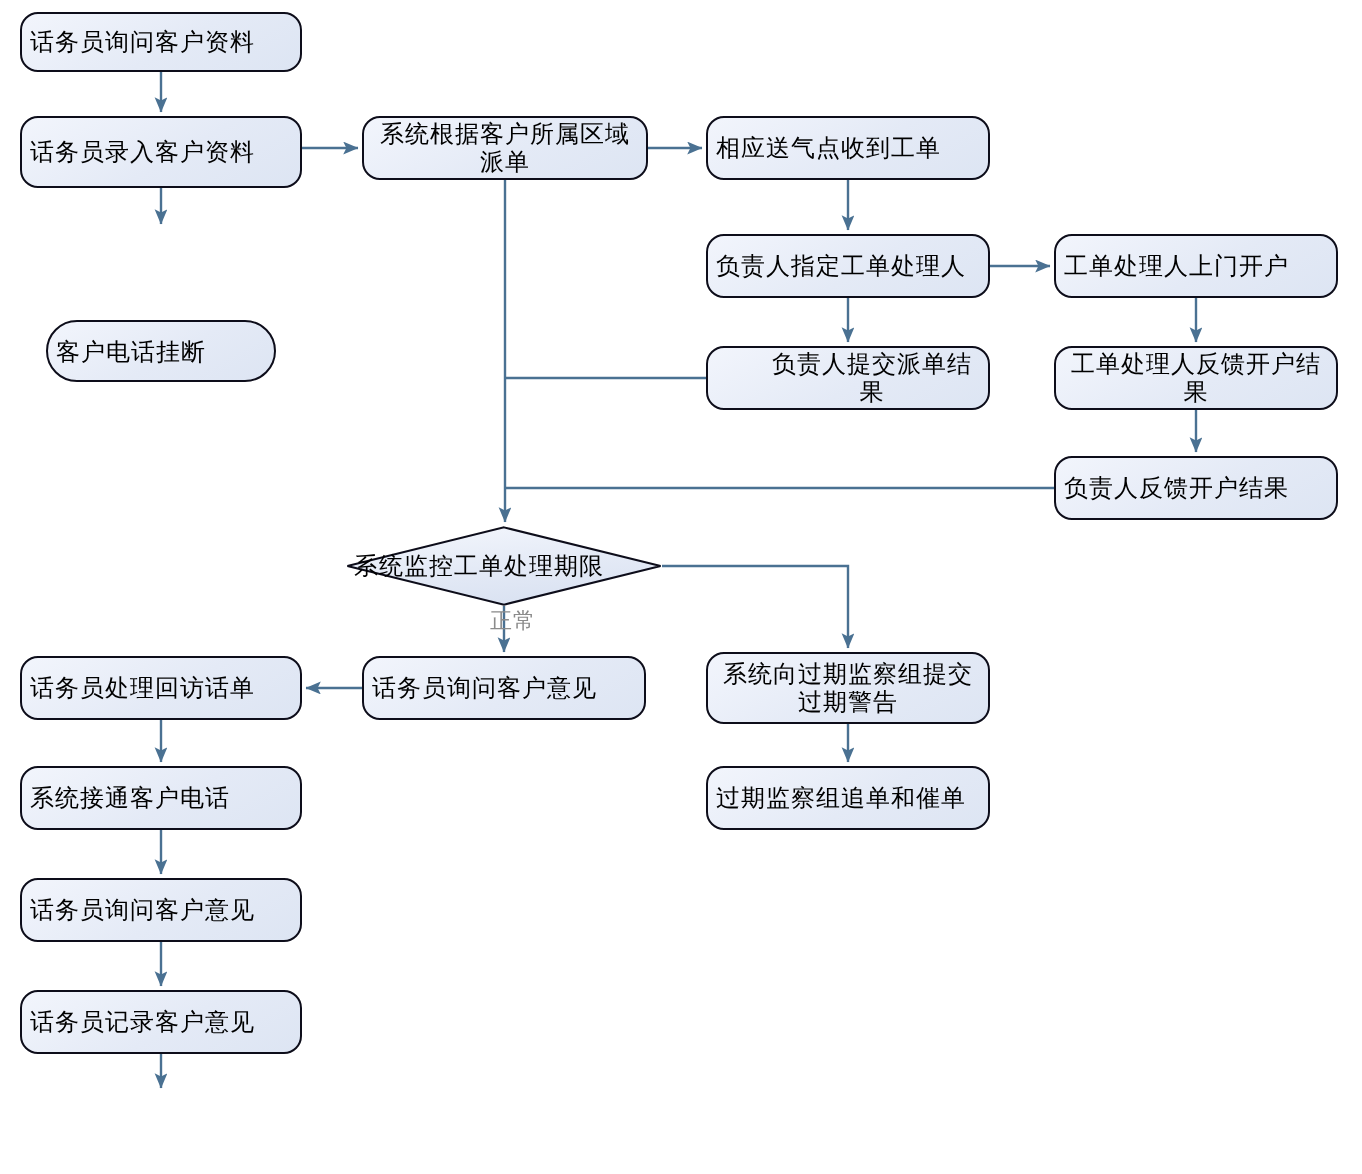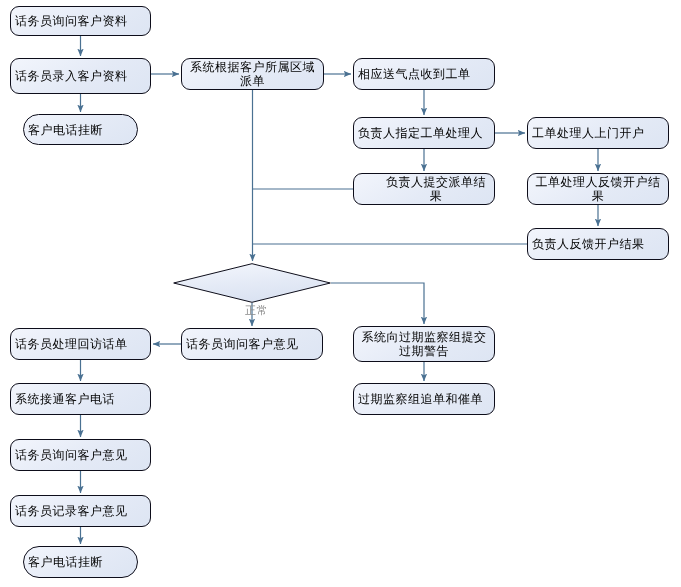--- a/index.html
+++ b/index.html
@@ -35,20 +35,21 @@
     color: #000000;
     letter-spacing: 0.5px;
     background: linear-gradient(150deg, #f2f5fc 0%, #e4eaf6 55%, #dde5f3 100%);
     border: 1px solid #0d0d1a;
     border-radius: 9px;
     padding: 1px 4px;
     z-index: 2;
   }
   .node.pill {
     border-radius: 999px;
+    margin-top: 46px;
   }
   .node.diamond {
     background: transparent;
     border: none;
     border-radius: 0;
     z-index: 2;
   }
   .diamond-shape {
     position: absolute;
     left: 0;
@@ -173,20 +174,21 @@
   </div>
 
   <div class="node" style="left:527px; top:228px; width:142px; height:32px;">
     <span>负责人反馈开户结果</span>
   </div>
 
   <div class="node diamond" style="left:173px; top:263px; width:158px; height:40px;">
     <svg class="diamond-shape" viewBox="0 0 158 40" preserveAspectRatio="none">
       <polygon points="79,0.7 157.3,20 79,39.3 0.7,20" fill="url(#nodegrad)" stroke="#0d0d1a" stroke-width="1" vector-effect="non-scaling-stroke"></polygon>
     </svg>
+    <span class="diamond-label">系统监控工单处理期限</span>
   </div>
 
   <div class="node" style="left:181px; top:328px; width:142px; height:32px;">
     <span>话务员询问客户意见</span>
   </div>
 
   <div class="node" style="left:353px; top:326px; width:142px; height:36px;">
     <span>系统向过期监察组提交过期警告</span>
   </div>
 

